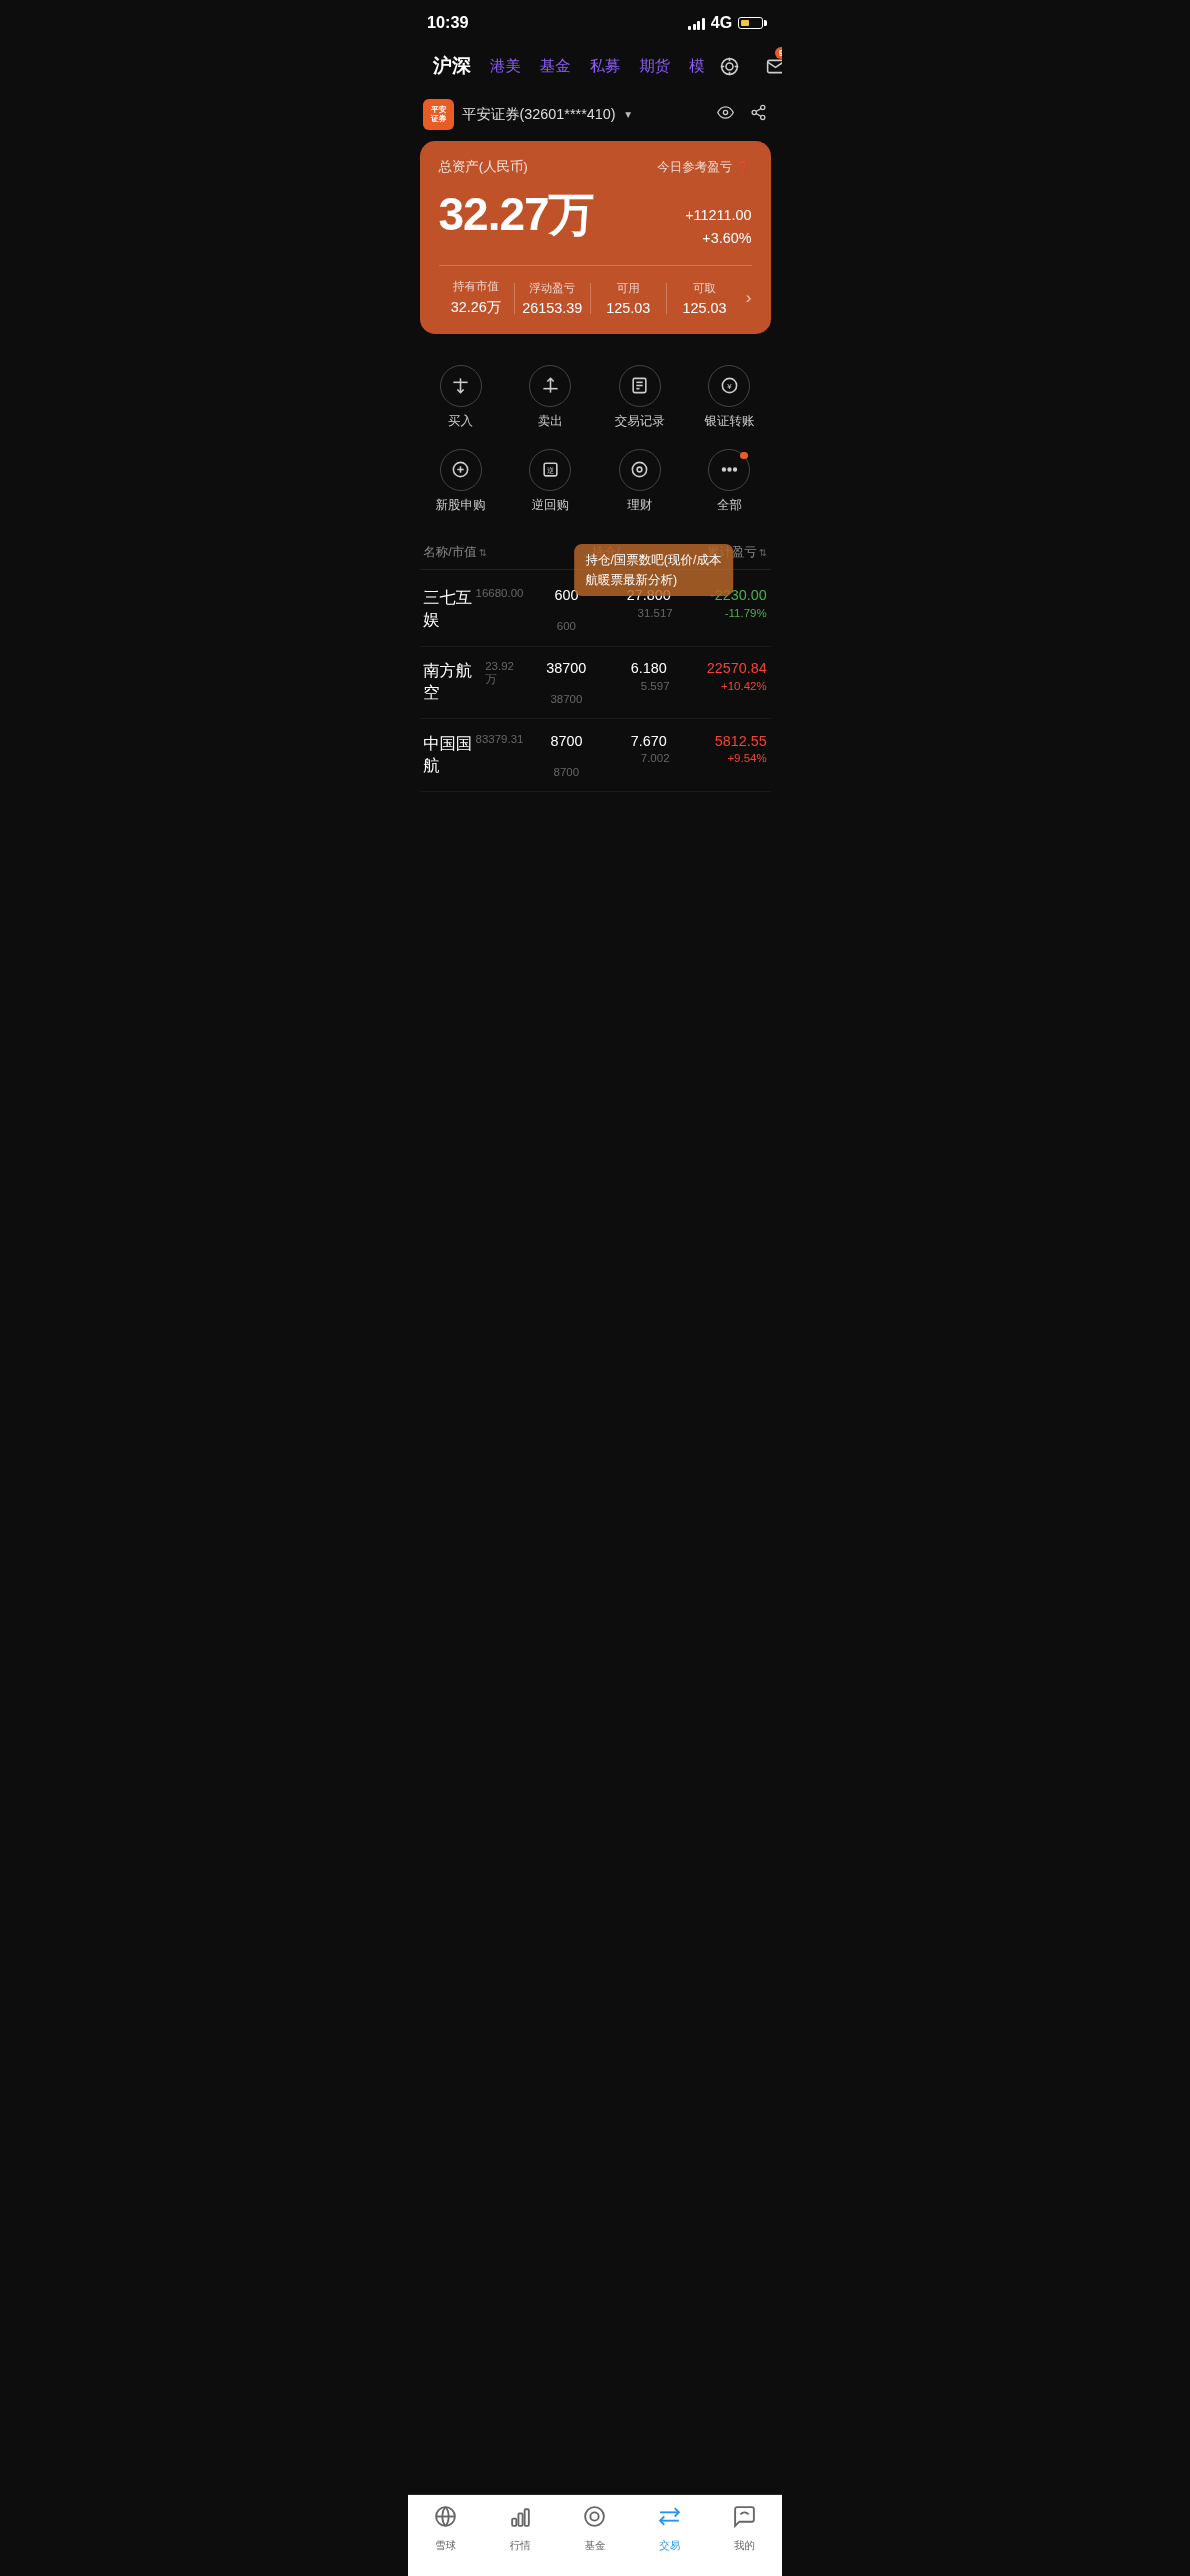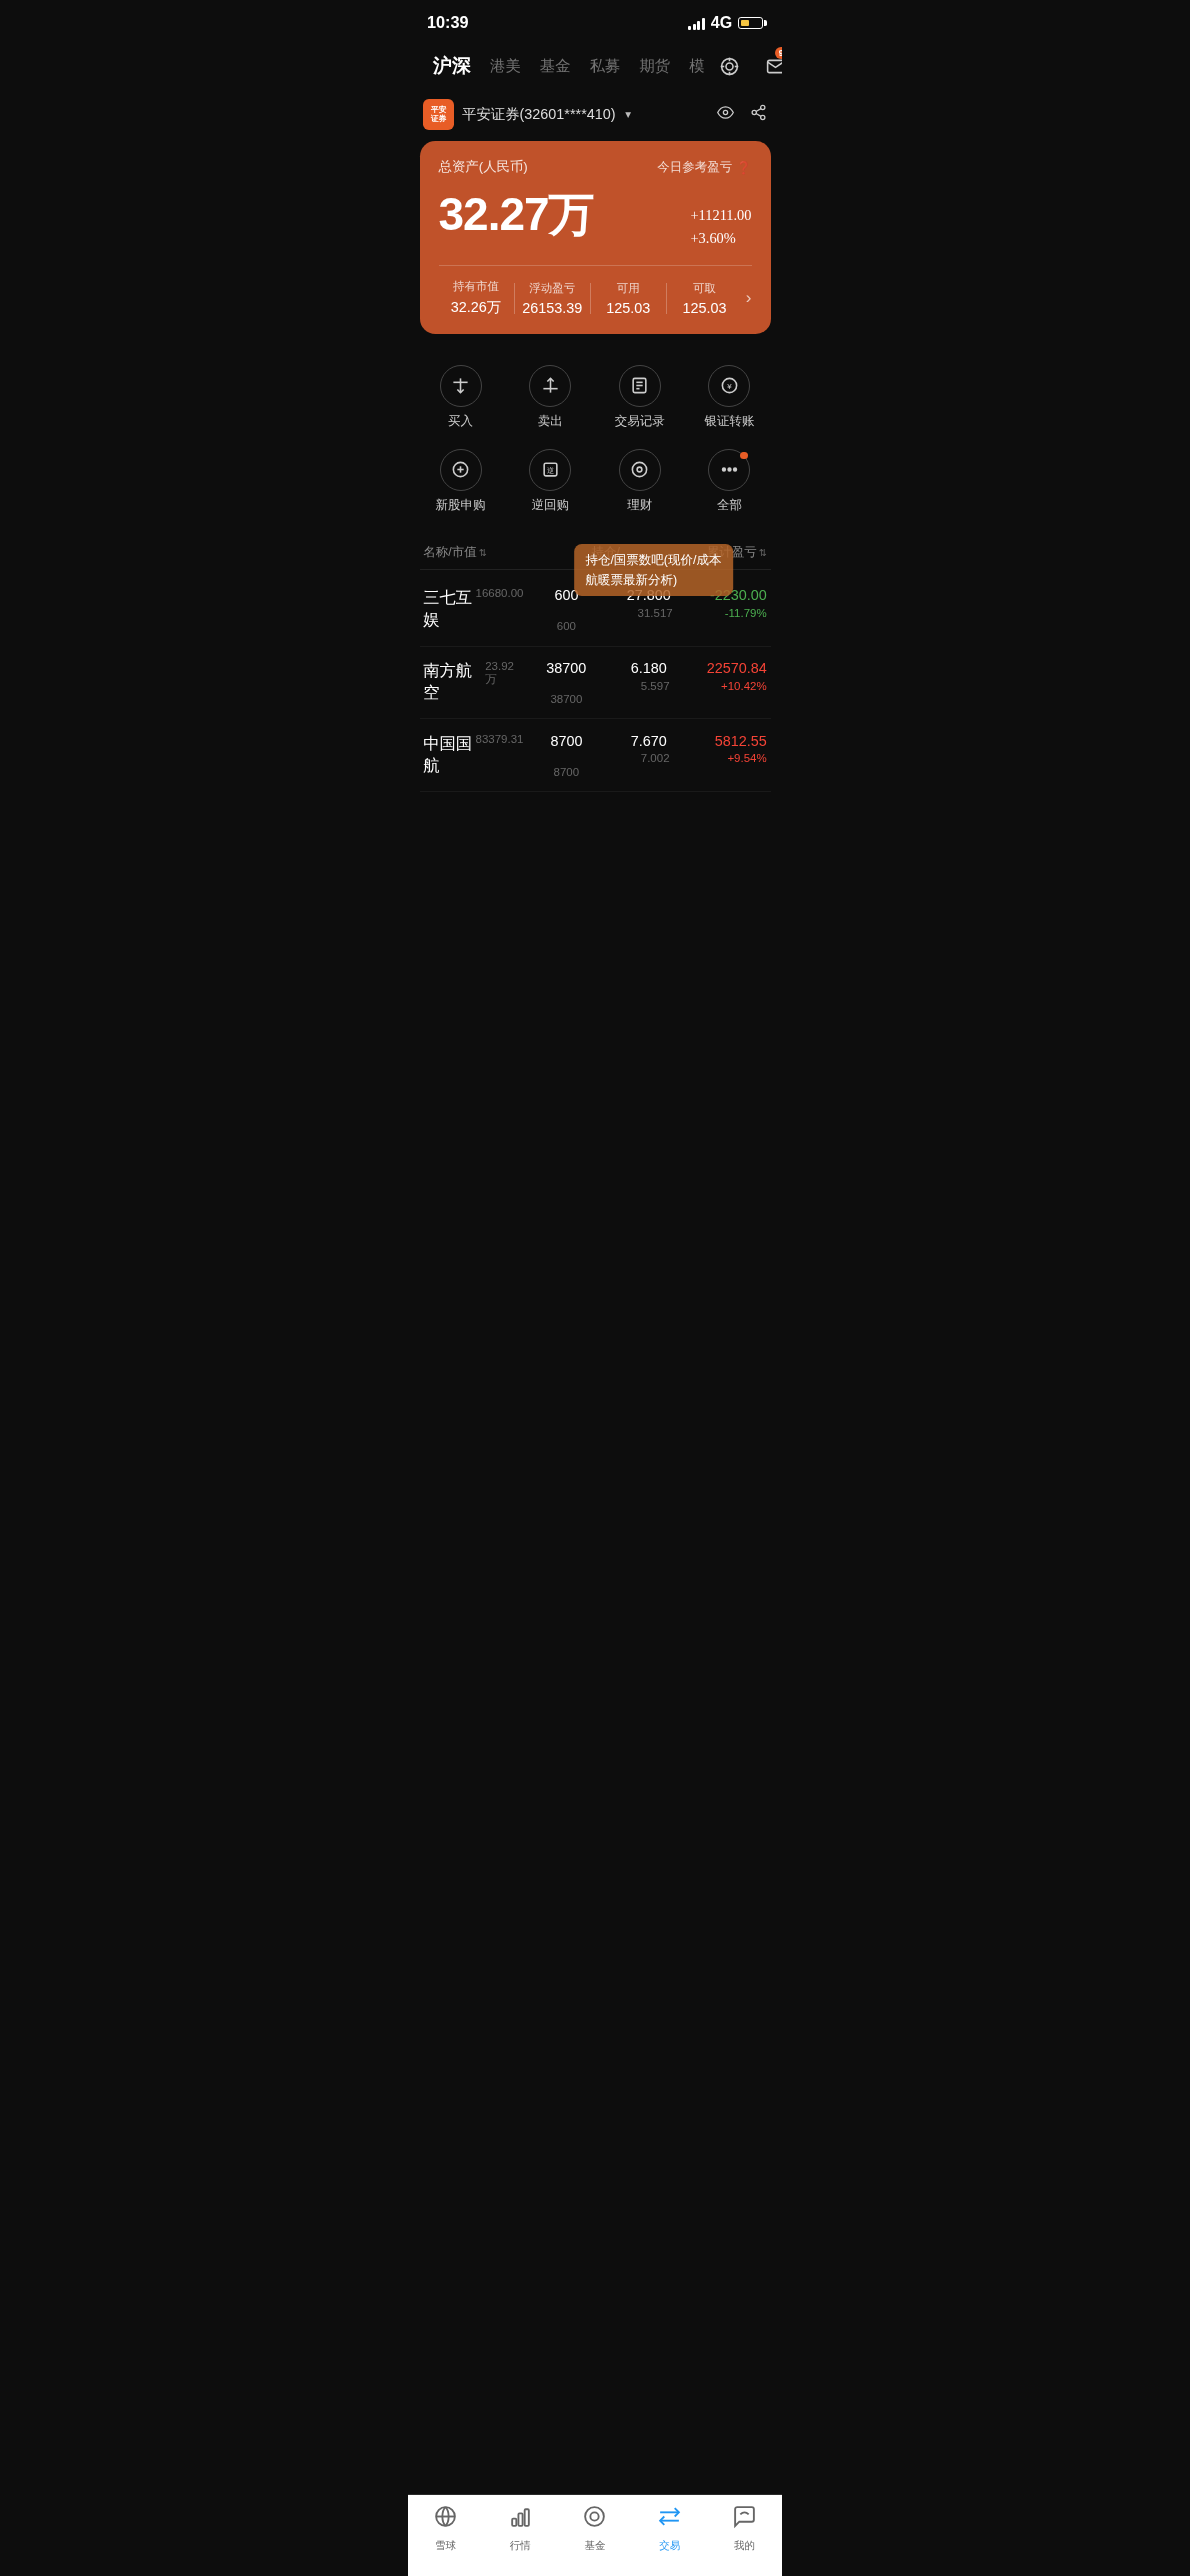--- a/index.html
+++ b/index.html
@@ -94,21 +94,21 @@
       color: #fff;
       padding: 3.8px 9.6px;
       white-space: nowrap;
     }
     .nav-tab.active {
       color: #fff;
       font-size: 19px;
       font-weight: 700;
     }
     .nav-tab.dim {
-      color: #737373;
+      color: #8b5cf6;
       font-size: 15.3px;
       font-weight: 400;
     }
     .nav-icons {
       margin-left: auto;
       display: flex;
       align-items: center;
       gap: 15.3px;
     }
     .nav-icon-wrap {
@@ -195,23 +195,22 @@
       gap: 3.8px;
     }
     .assets-main-value {
       font-size: 46px;
       font-weight: 700;
       color: #fff;
       letter-spacing: -1px;
       margin-bottom: 3.8px;
     }
     .assets-gain {
-      text-align: left;
+      text-align: right;
       line-height: 1.6;
-      font-family: Liberation Serif, serif;
     }
     .assets-gain-val {
       font-size: 14.4px;
       color: #fff;
       font-weight: 500;
     }
     .assets-gain-pct {
       font-size: 14.4px;
       color: #fff;
       font-weight: 500;

